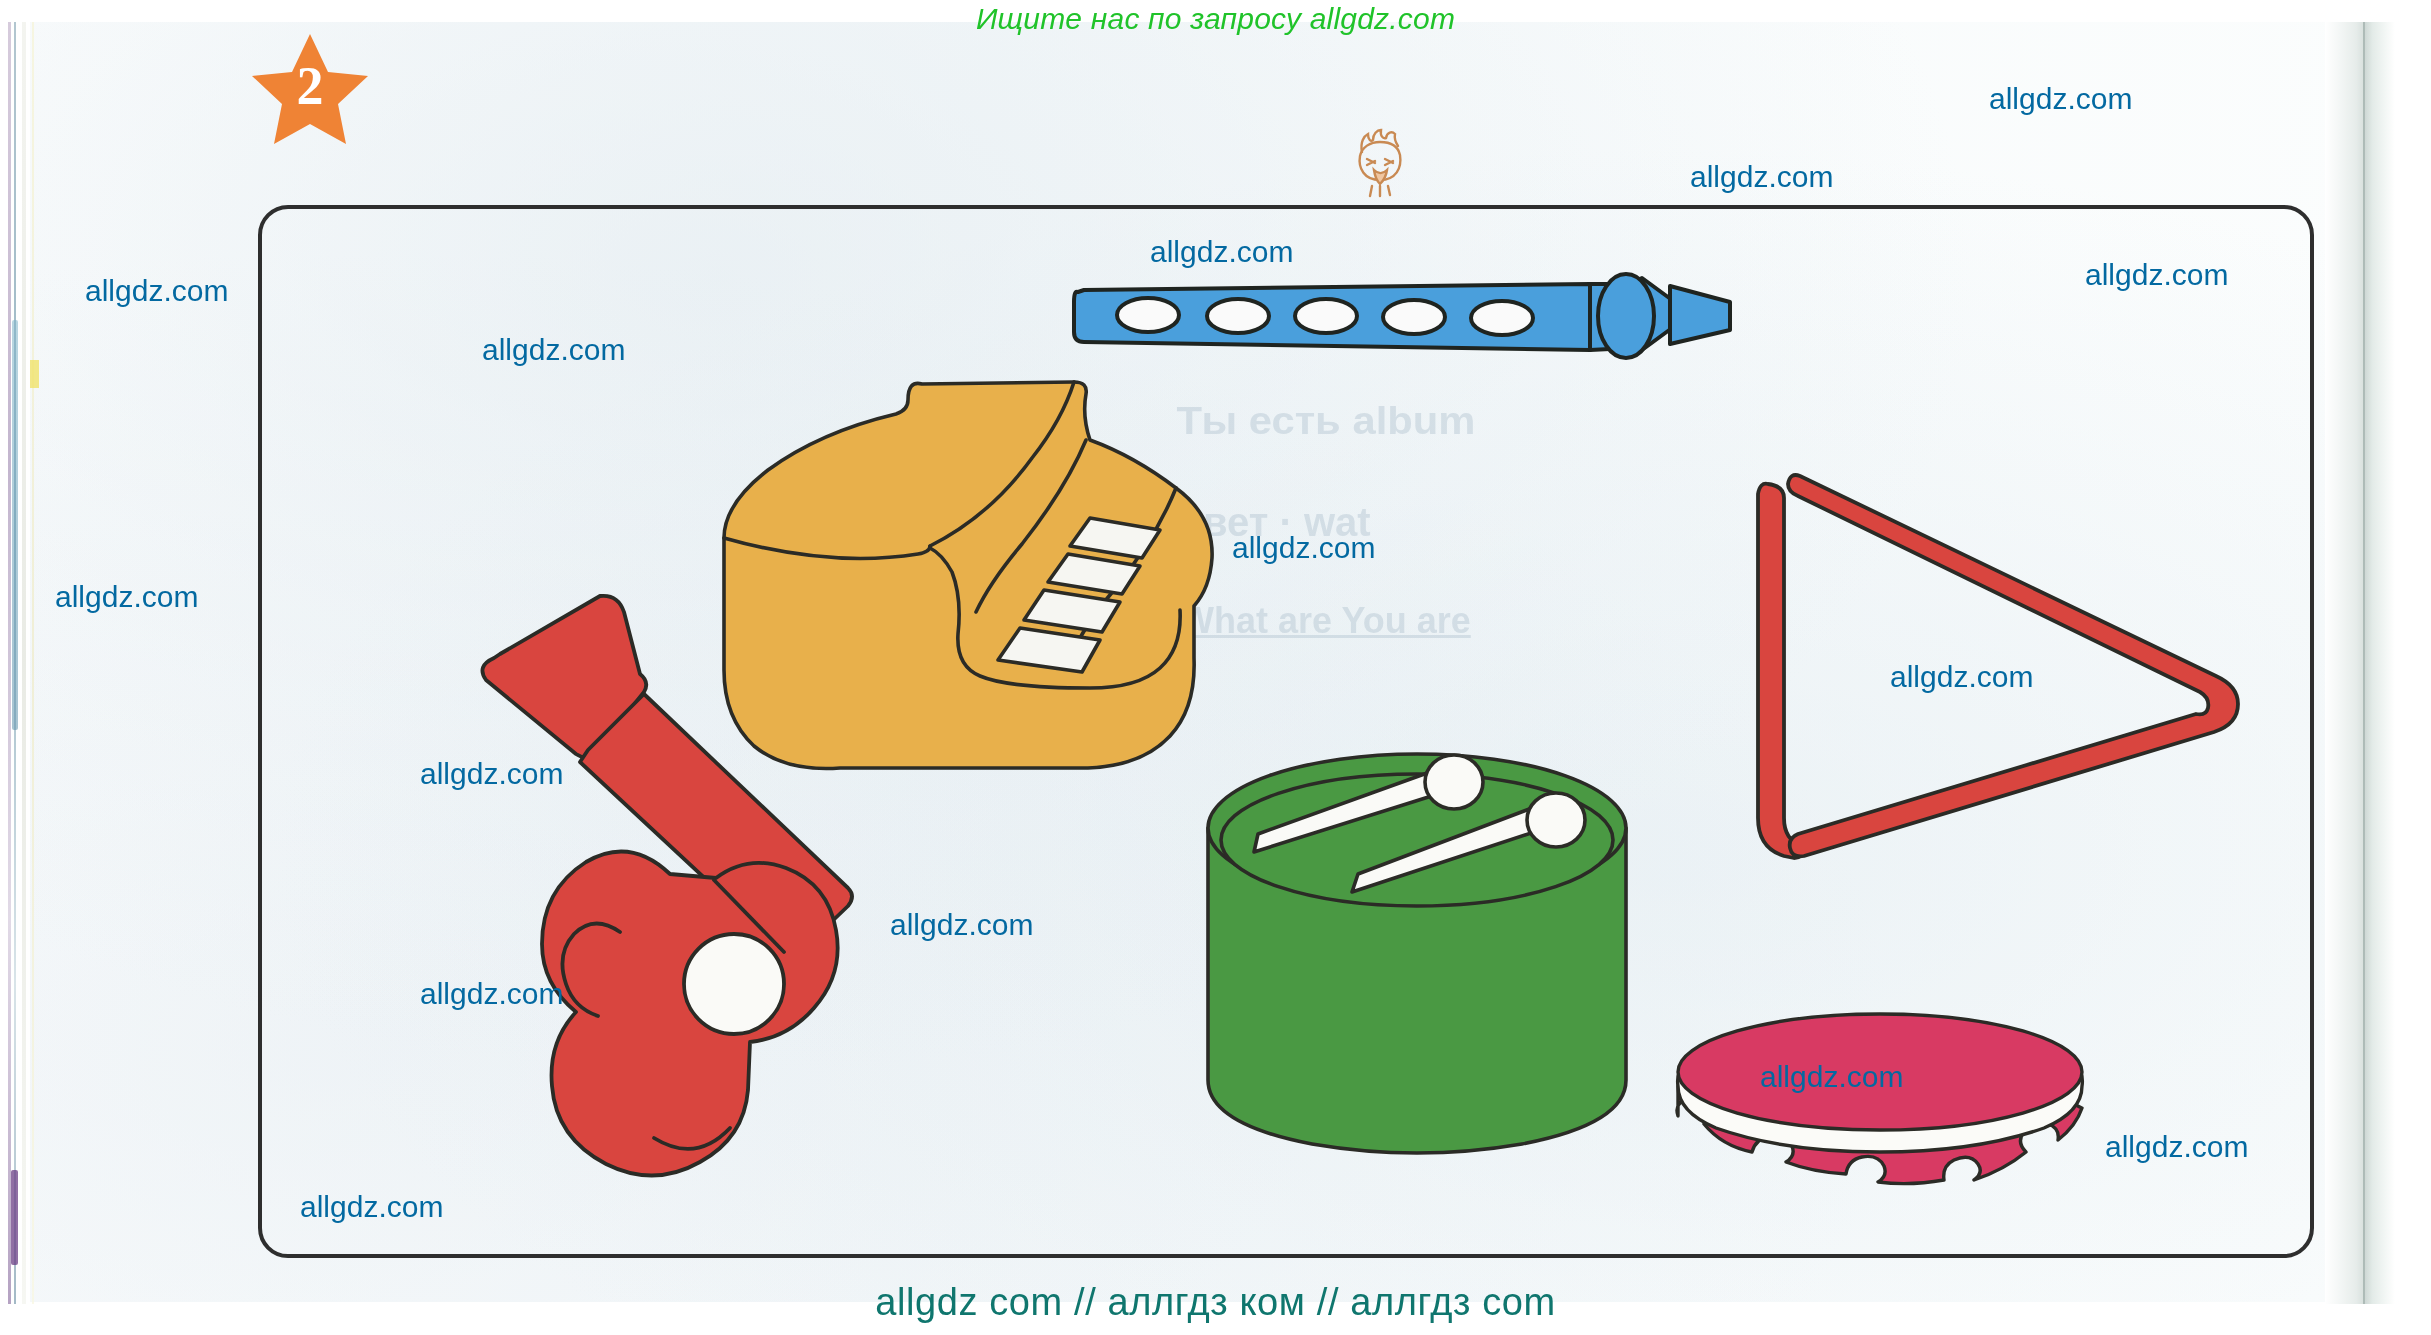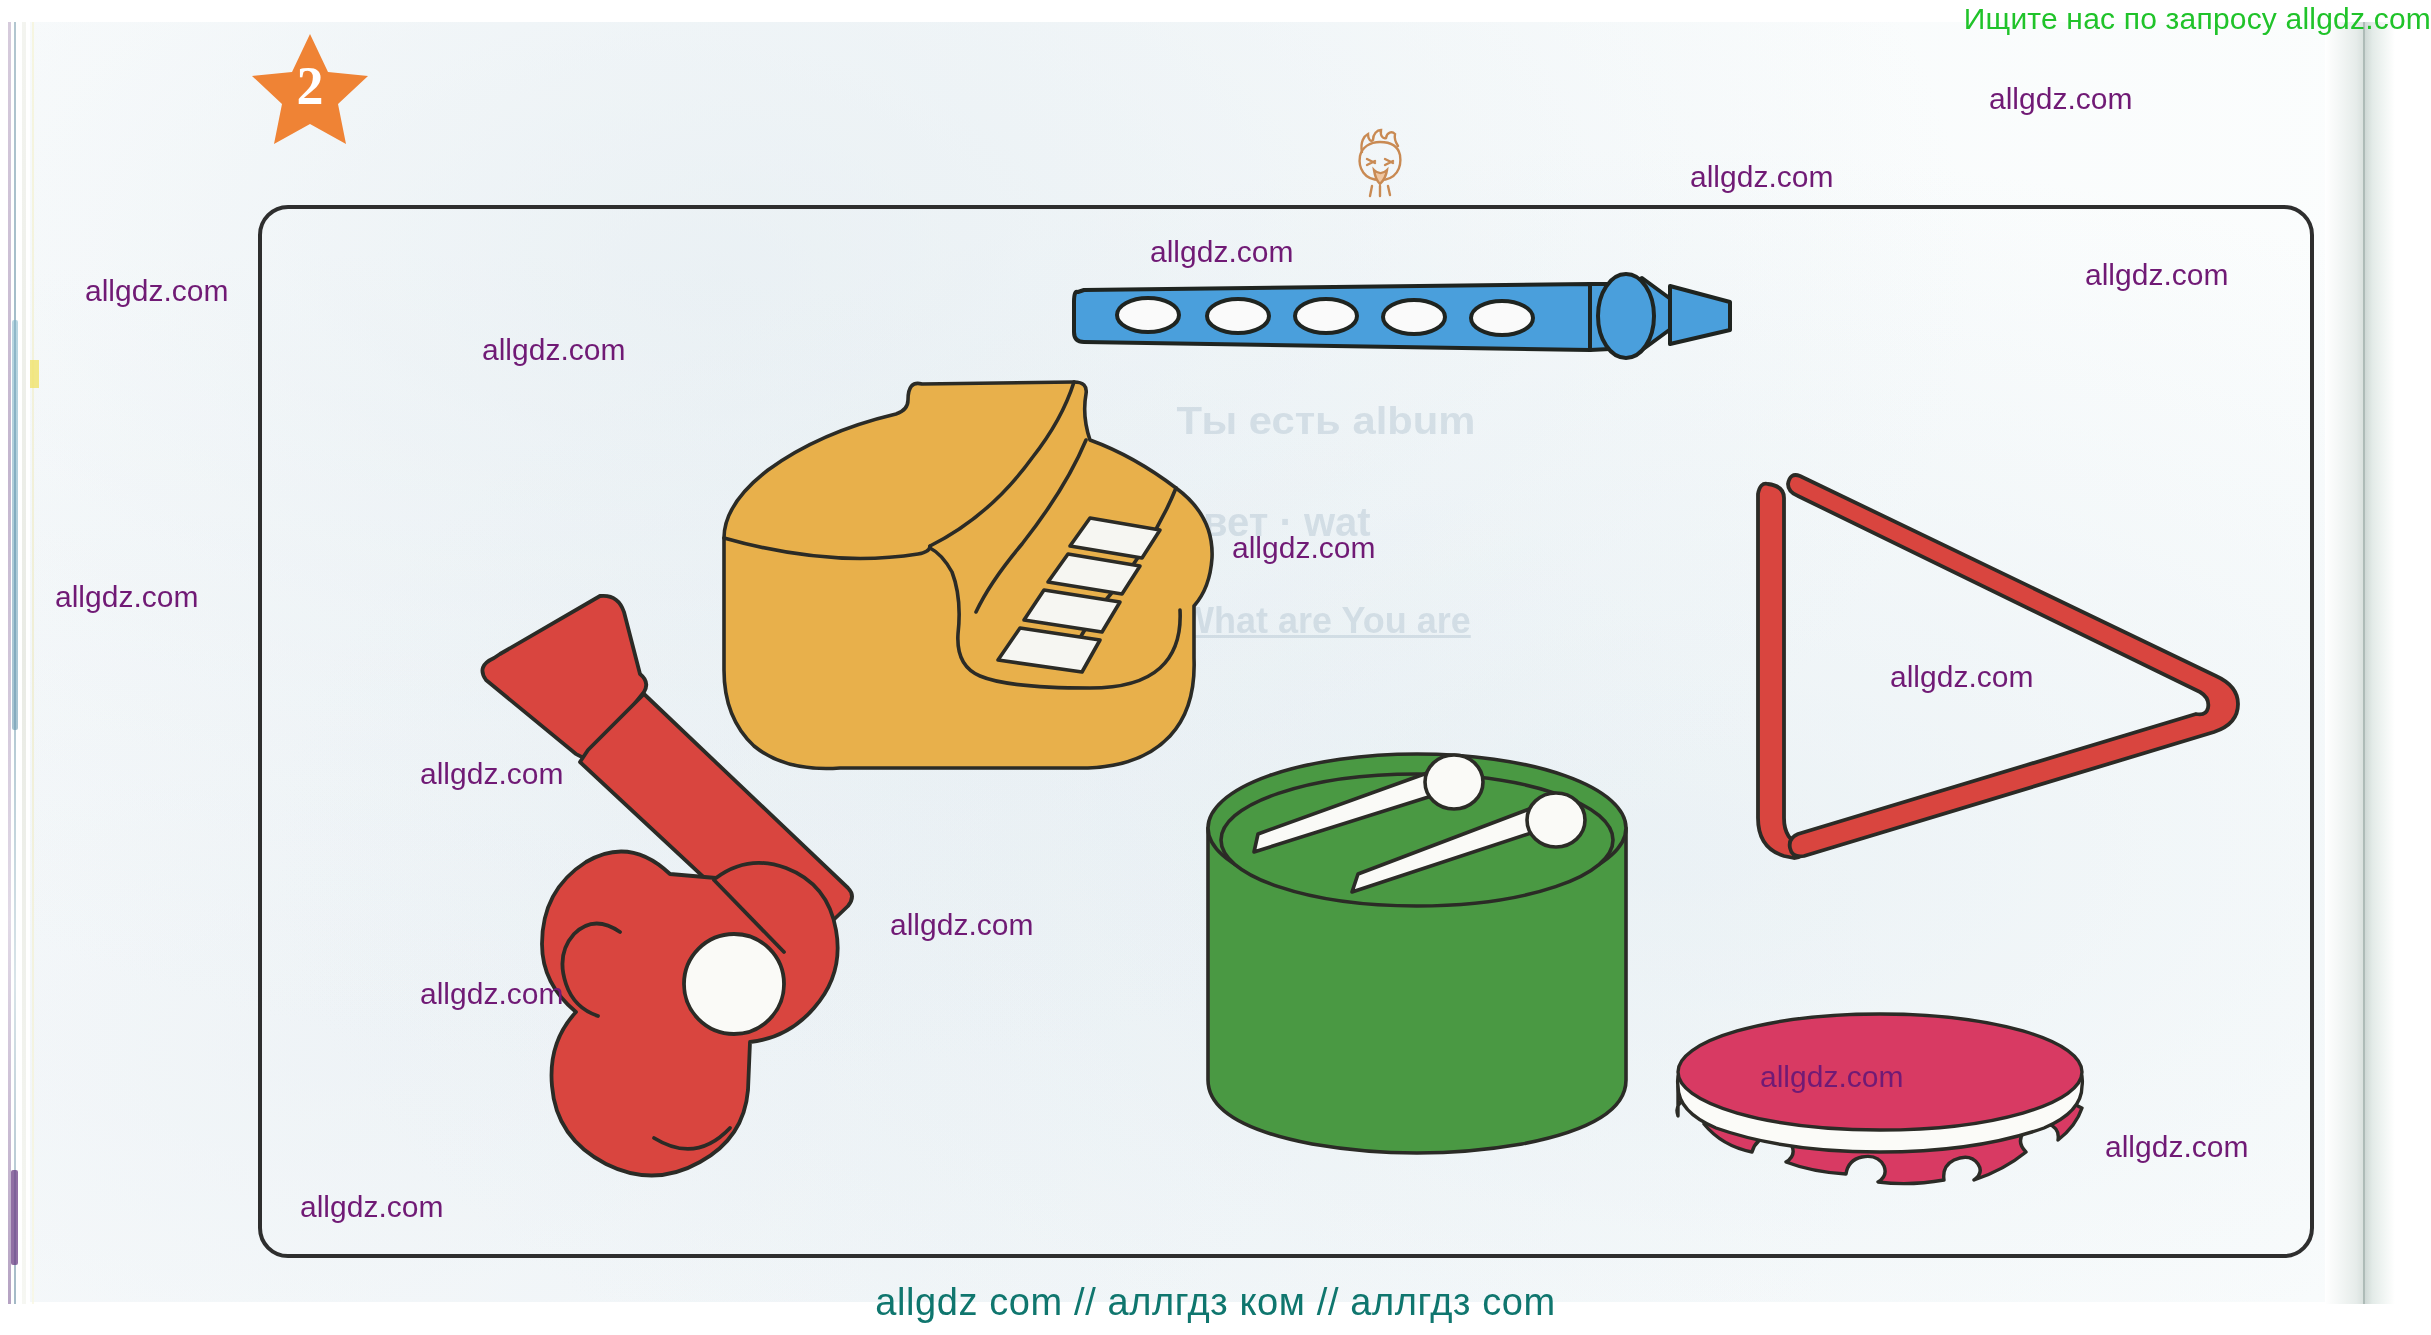--- a/index.html
+++ b/index.html
@@ -28,23 +28,24 @@
 
   
   .curl-a{position:absolute;right:66px;top:22px;width:40px;height:1282px;
     background:linear-gradient(90deg,#ffffff 0%,#f4f7f6 35%,#e6ecea 78%,#d6dedb 100%);}
   .curl-b{position:absolute;right:36px;top:22px;width:32px;height:1282px;
     background:linear-gradient(90deg,#c9d3d0 0%,#e3ebe8 30%,#f3f7f5 70%,#ffffff 100%);}
   .curl-line{position:absolute;right:66px;top:22px;width:2px;height:1282px;background:rgba(150,165,160,.55);}
 
   
   .top-wm{
-    position:absolute;left:0;top:2px;width:2431px;text-align:right;
+    position:absolute;left:0;top:2px;width:2431px;text-align:center;
     color:#20c32a;font-size:30px;font-weight:400;letter-spacing:.2px;
     font-family:"Liberation Sans",sans-serif;
+    font-style:italic;
   }
 
   
   .bottom-wm{
     position:absolute;left:0;top:1281px;width:2431px;text-align:center;
     color:#0f766e;font-size:38px;font-weight:400;letter-spacing:.6px;
     font-family:"Liberation Sans",sans-serif;
   }
 
   
@@ -73,21 +74,21 @@
   }
 
   
   .ghost{position:absolute;color:#9fb4c4;opacity:.33;font-weight:700;
          font-family:"Liberation Sans",sans-serif;white-space:nowrap;}
   .g1{left:1190px;top:400px;font-size:38px;transform:scaleX(1.1);}
   .g2{left:1160px;top:500px;font-size:40px;}
   .g3{left:1180px;top:600px;font-size:36px;text-decoration:underline;}
 
   
-  .wm{position:absolute;color:#701a75;font-size:30px;font-family:"Liberation Sans",sans-serif;white-space:nowrap;}
+  .wm{position:absolute;color:#0369a1;font-size:30px;font-family:"Liberation Sans",sans-serif;white-space:nowrap;}
 
   svg{display:block;overflow:visible;}
 </style>
 </head>
 <body>
 
 <div id="page">
 
   <div class="paper"></div>
 

